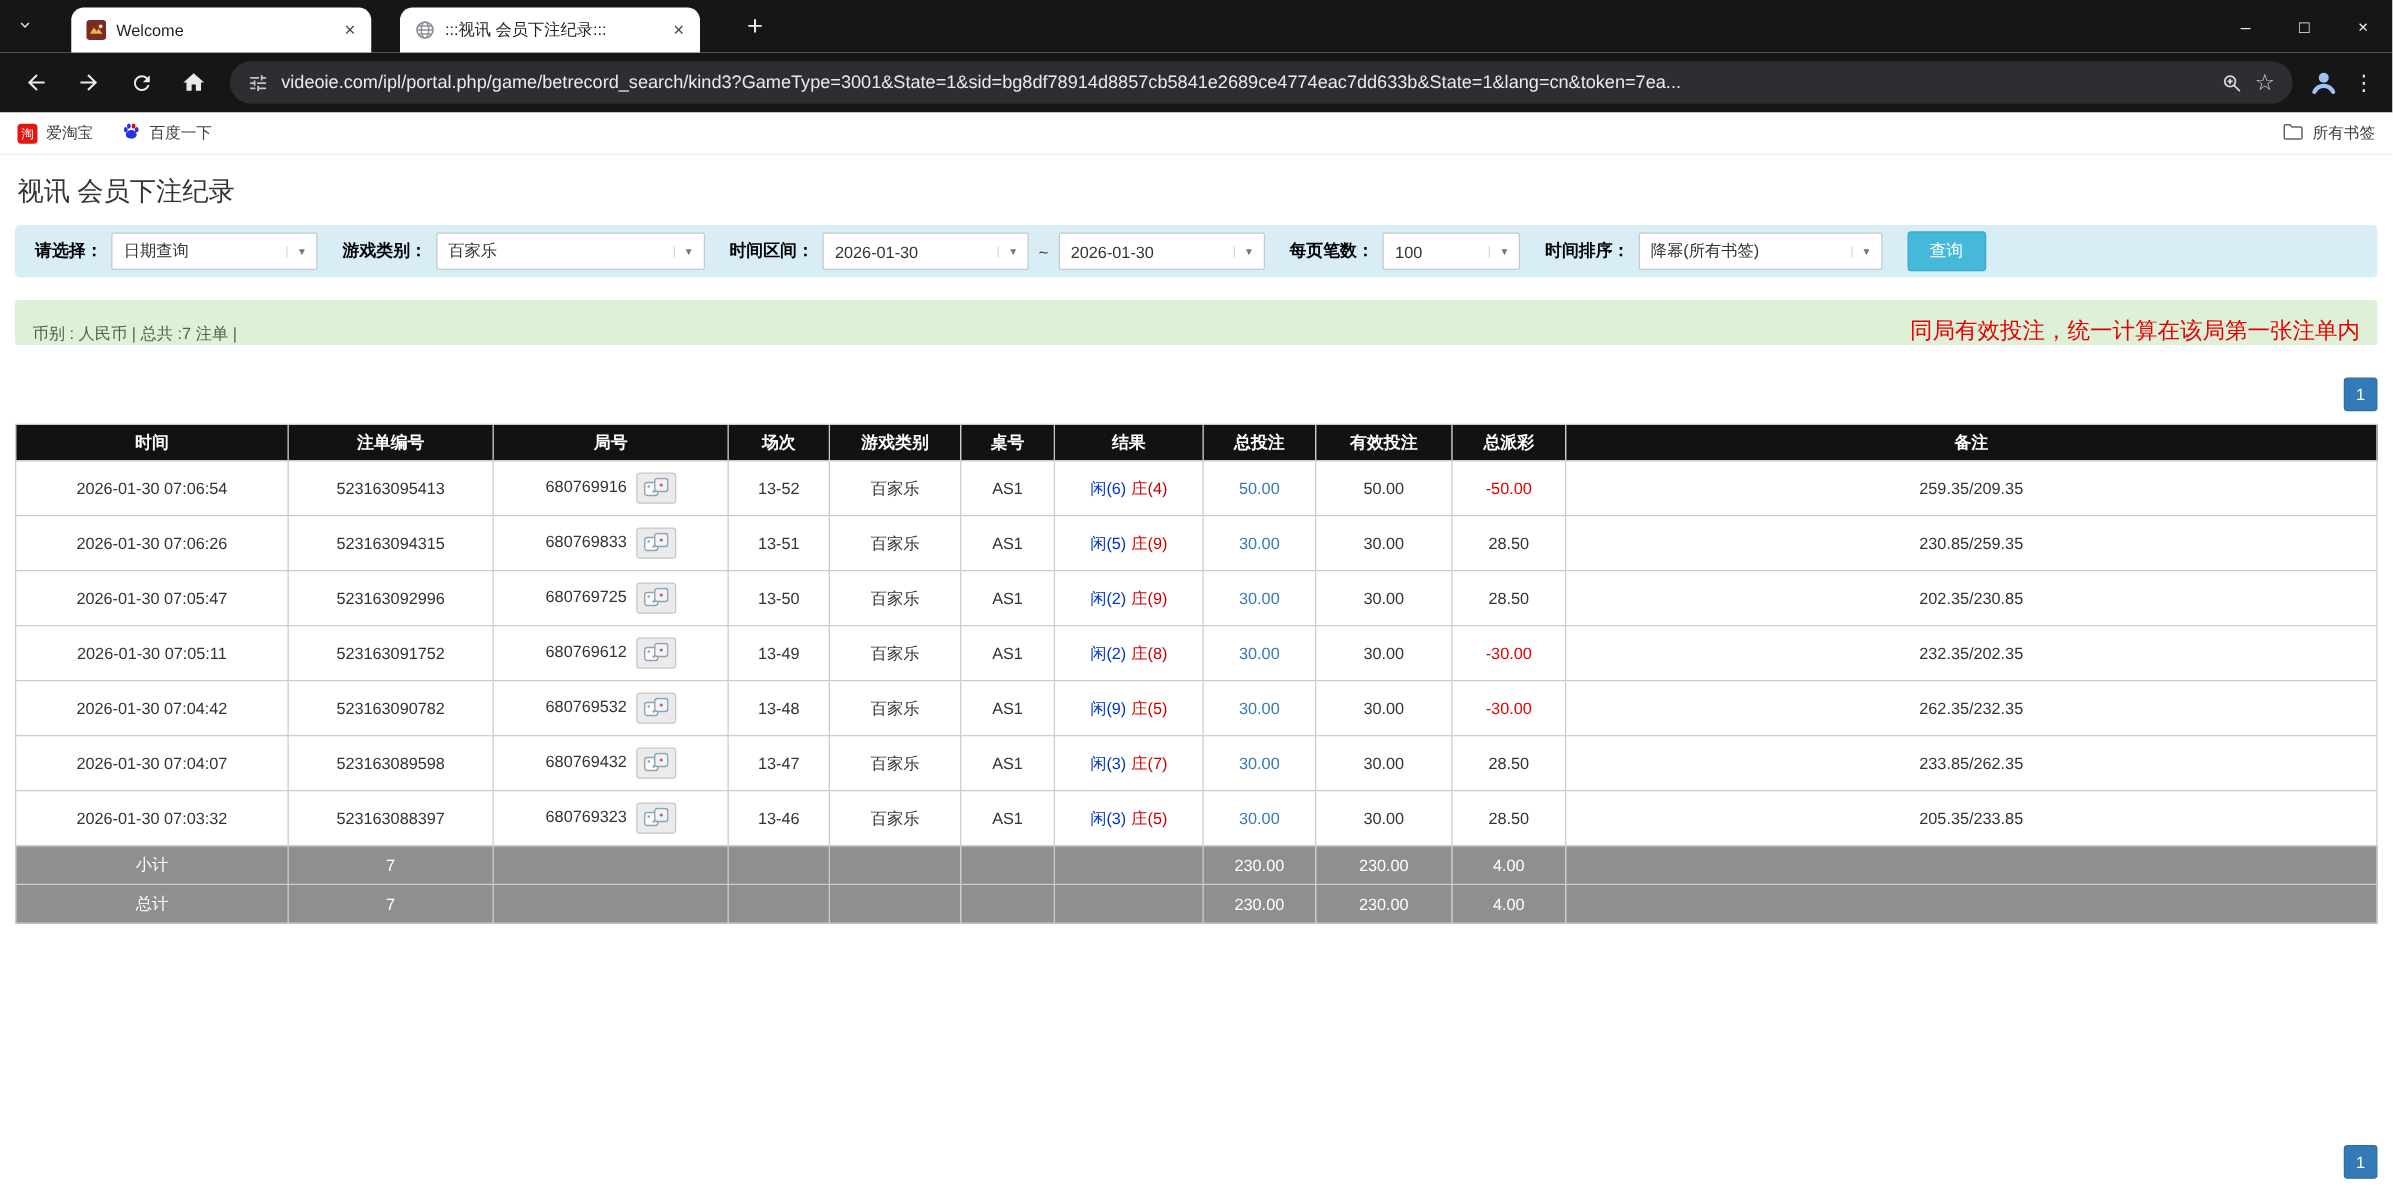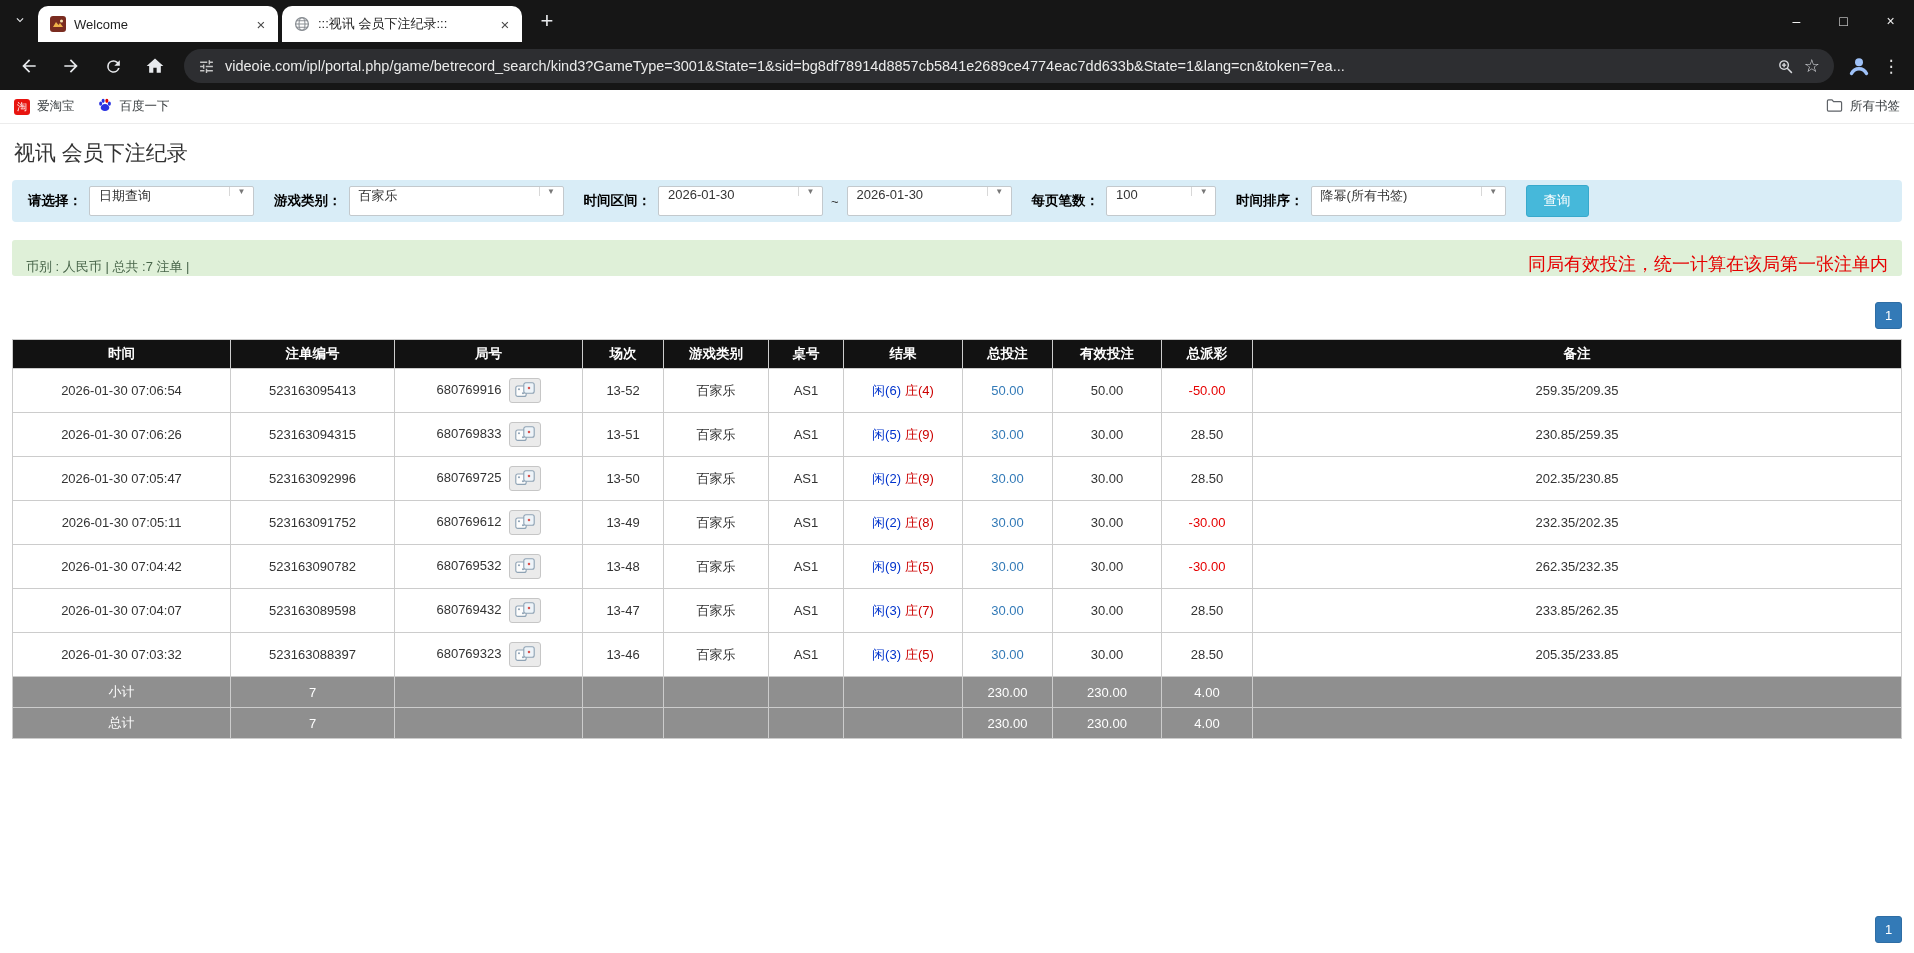--- a/index.html
+++ b/index.html
@@ -1,21 +1,21 @@
 <!DOCTYPE html>
 <html><head>
 <meta charset="utf-8">
 <style>
 * { box-sizing:border-box; margin:0; padding:0; }
 html,body { width:1914px; height:953px; }
 body { font-family:"Liberation Sans","DejaVu Sans",sans-serif; background:#fff; overflow:hidden; }
 button { font-family:inherit; }
 
 
-.tab-strip { height:42px; background:#161616; display:flex; align-items:flex-end; padding-left:6px; }
+.tab-strip { height:42px; background:#161616; display:flex; align-items:flex-end; padding-left:6px;gap:19px; }
 .tab-search-btn { width:28px; height:42px; border:none; background:none; display:flex; align-items:center; justify-content:center; cursor:pointer; }
 .tab { width:240px; height:36px; background:#fff; border-radius:10px 10px 0 0; display:flex; align-items:center; padding:0 8px 0 12px; margin-left:4px; font-size:13px; color:#1f1f1f; cursor:pointer; }
 .tab-fav { width:16px; height:16px; flex:0 0 auto; display:flex; align-items:center; }
 .tab-title { flex:1; margin:0 8px; white-space:nowrap; overflow:hidden; }
 .tab-close { width:18px; height:18px; border:none; background:none; border-radius:50%; color:#4a4a4a; font-size:15px; line-height:1; cursor:pointer; flex:0 0 auto; }
 .new-tab-btn { width:34px; height:34px; margin:0 0 4px 8px; border:none; background:none; color:#e8eaed; font-size:22px; font-weight:300; cursor:pointer; }
 .win-controls { margin-left:auto; display:flex; }
 .win-btn { width:47px; height:42px; border:none; background:none; color:#efefef; font-size:14px; cursor:pointer; }
 
 .toolbar { height:48px; background:#161616; display:flex; align-items:center; padding:0 8px; }
@@ -30,21 +30,21 @@
 .bm-item { display:flex; align-items:center; gap:7px; margin-right:22px; cursor:pointer; }
 .bm-ico-taobao { width:16px; height:16px; background:#e8140f; color:#fff; border-radius:3px; font-size:10px; display:flex; align-items:center; justify-content:center; }
 .bm-right { margin-left:auto; display:flex; align-items:center; gap:7px; cursor:pointer; }
 
 
 .page { padding:0 12px; background:#fff; }
 .page-title { font-size:21px; font-weight:400; color:#333; padding:15px 2px 13px; }
 
 .filter-bar { height:42px; background:#d9edf7; border-radius:4px; display:flex; align-items:center; padding:0 16px; }
 .flabel { font-size:13.5px; font-weight:bold; color:#000000; margin-right:7px; white-space:nowrap; }
-.combo { height:30px; background:#fff; border:1px solid #c3c9cd; border-radius:2px; display:flex; align-items:flex-start; margin-right:20px; cursor:pointer; }
+.combo { height:30px; background:#fff; border:1px solid #c3c9cd; border-radius:2px; display:flex; align-items:center; margin-right:20px; cursor:pointer; }
 .combo.mr6 { margin-right:8px; }
 .combo .val { display:flex; align-items:center; flex:1; padding:0 9px; font-size:13px; color:#333; white-space:nowrap; overflow:hidden; }
 .combo .arrow { width:24px; border-left:1px solid #d8d8d8; display:flex; align-items:center; justify-content:center; font-size:8px; color:#777; }
 .w165{width:165px} .w215{width:215px} .w110{width:110px} .w195{width:195px}
 .tilde { font-size:13px; color:#333; margin-right:8px; }
 .search-btn { height:32px; padding:0 17px; background:#46b8da; border:1px solid #38a9cc; border-radius:3px; color:#fff; font-size:13.5px; cursor:pointer; }
 
 .summary-bar { height:36px; margin-top:18px; background:#dff0d8; border-radius:3px; display:flex; align-items:flex-end; justify-content:space-between; padding:0 14px; }
 .summary-left { font-size:13px; color:#48654a; }
 .summary-right { font-size:18px; color:#e60000; }

